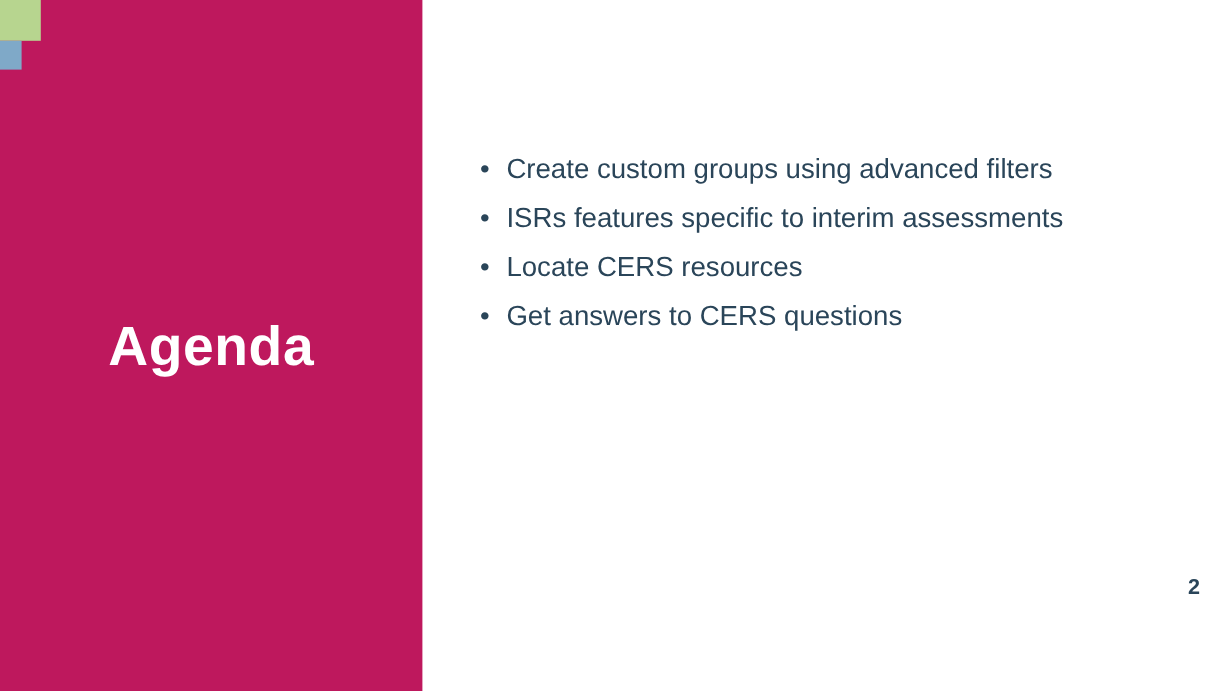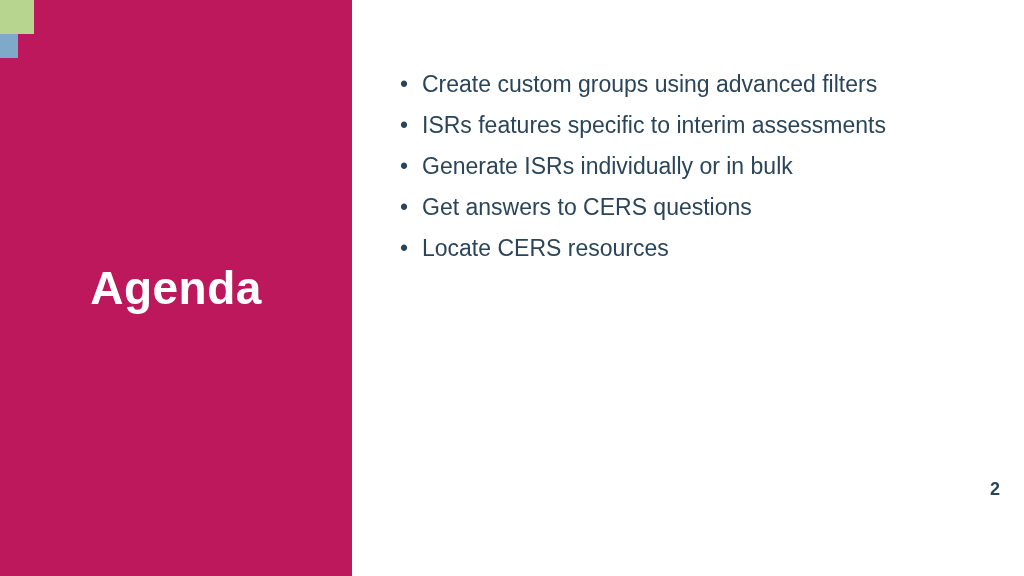--- a/index.html
+++ b/index.html
@@ -40,21 +40,21 @@
       color: #ffffff;
       font-size: 46px;
       font-weight: 900;
       letter-spacing: 0.5px;
       font-family: Arial Black, Arial, sans-serif;
     }
     .right-panel {
       flex: 1;
       height: 516px;
       position: relative;
-      padding: 64px 30px 0 46px;
+      padding: 120px 30px 0 46px;
     }
     .bullets {
       list-style: none;
     }
     .bullets li {
       color: #2a4559;
       font-size: 23px;
       line-height: 1.78;
       position: relative;
       padding-left: 24px;
@@ -82,19 +82,18 @@
 <div class="slide">
   <div class="left-panel">
     <div class="accent-green"></div>
     <div class="accent-blue"></div>
     <div class="title">Agenda</div>
   </div>
   <div class="right-panel">
     <ul class="bullets">
       <li>Create custom groups using advanced filters</li>
       <li>ISRs features specific to interim assessments</li>
-      <li>Generate ISRs individually or in bulk</li>
+      <li>Locate CERS resources</li>
       <li>Get answers to CERS questions</li>
-      <li>Locate CERS resources</li>
     </ul>
     <div class="page-number">2</div>
   </div>
 </div>
 
 </body></html>

